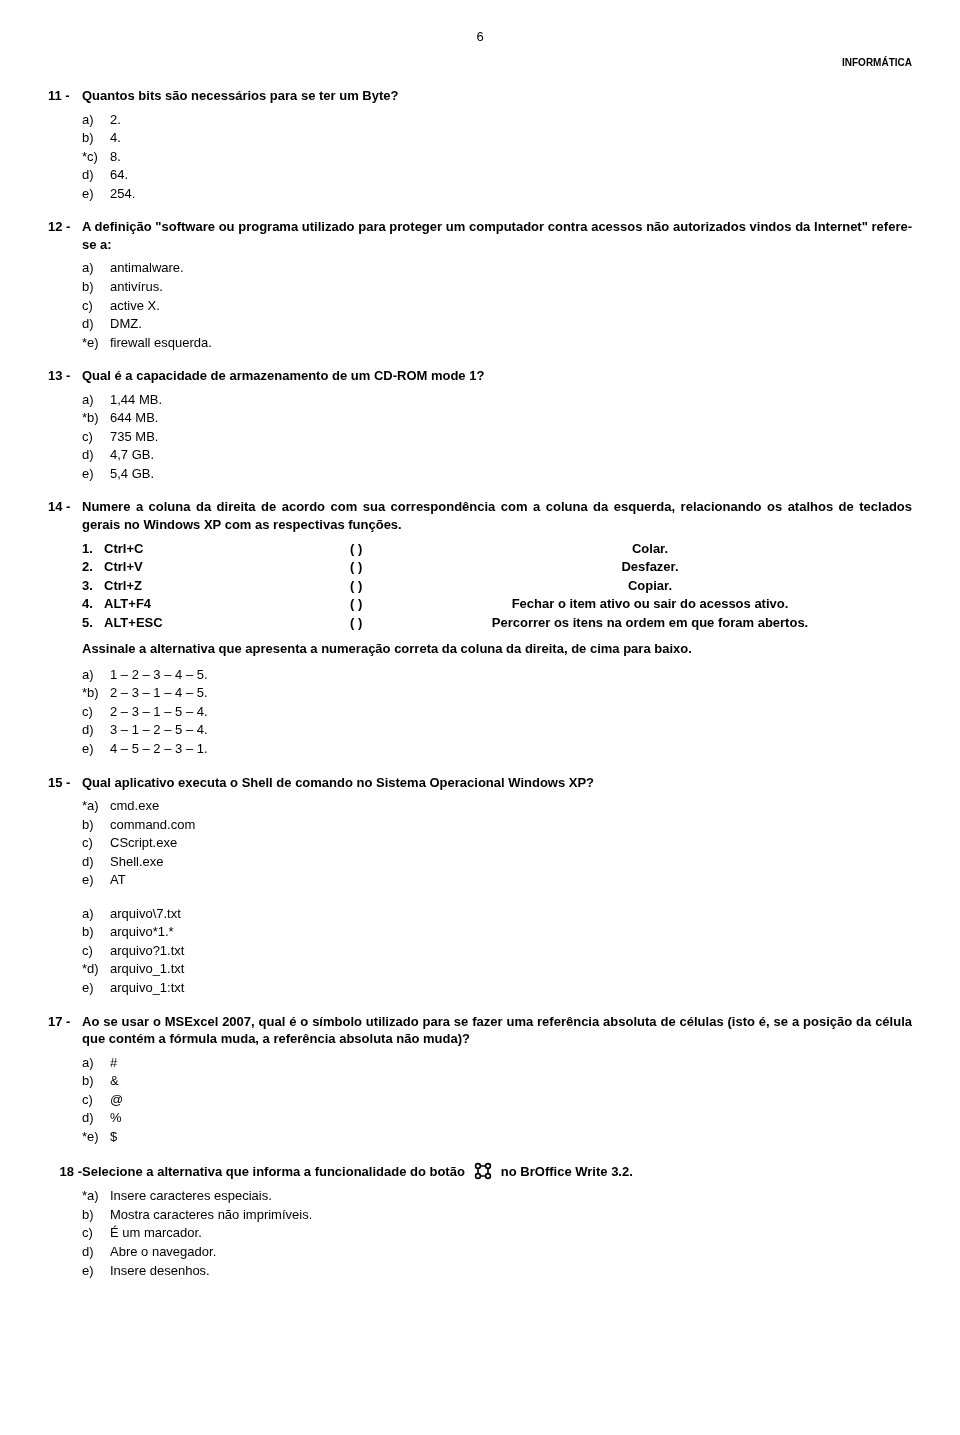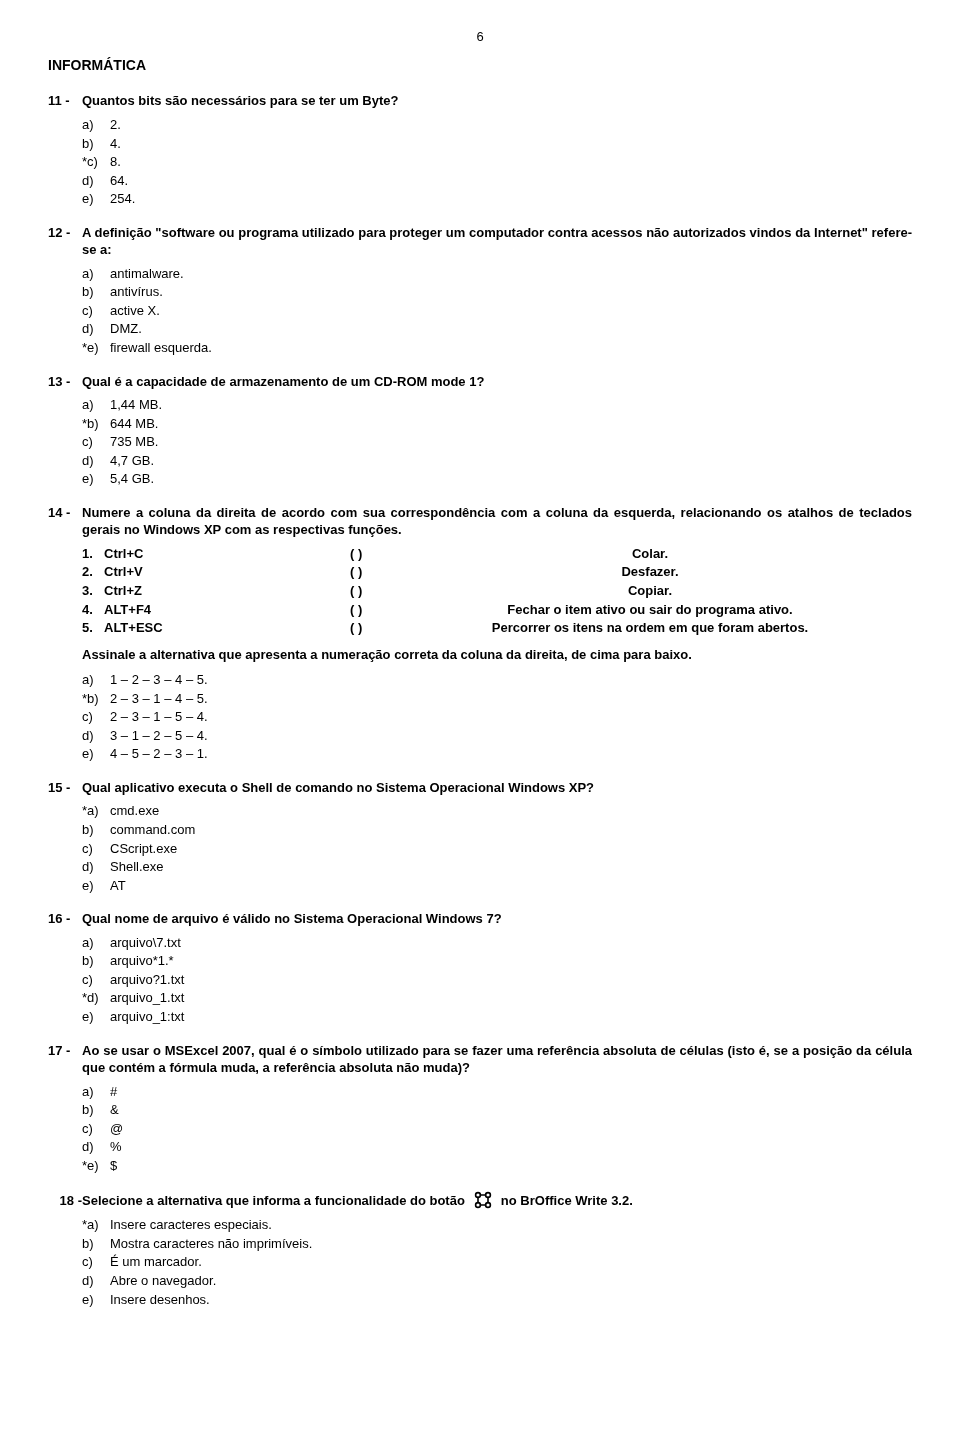--- a/index.html
+++ b/index.html
@@ -18,23 +18,23 @@
     box-sizing: border-box;
     padding: 28px 48px 28px 48px;
     position: relative;
   }
   .page-number {
     text-align: center;
     font-size: 13px;
     margin-bottom: 10px;
   }
   .section-title {
-    text-align: left;
+    text-align: right;
     font-weight: bold;
-    font-size: 14px;
+    font-size: 10px;
     margin: 4px 0 18px 0;
   }
   .question {
     margin-bottom: 16px;
   }
   .q-stem {
     display: flex;
     font-weight: bold;
     margin-bottom: 6px;
     text-align: justify;
@@ -238,21 +238,21 @@
         <div class="pair-row">
             <div class="pair-paren">(   )</div>
             <div class="pair-right">Desfazer.</div>
           </div>
         <div class="pair-row">
             <div class="pair-paren">(   )</div>
             <div class="pair-right">Copiar.</div>
           </div>
         <div class="pair-row">
             <div class="pair-paren">(   )</div>
-            <div class="pair-right">Fechar o item ativo ou sair do programa ativo.</div>
+            <div class="pair-right">Fechar o item ativo ou sair do acessos ativo.</div>
           </div>
         <div class="pair-row">
             <div class="pair-paren">(   )</div>
             <div class="pair-right">Percorrer os itens na ordem em que foram abertos.</div>
           </div>
       </div>
     </div>
     <div class="sub-instruction">Assinale a alternativa que apresenta a numeração correta da coluna da direita, de cima para baixo.</div>
     <div class="options">
       <div class="opt">
@@ -301,24 +301,20 @@
           <div class="opt-text">Shell.exe</div>
         </div>
       <div class="opt">
           <div class="opt-label">e)</div>
           <div class="opt-text">AT</div>
         </div>
     </div>
   </div>
 
   <div class="question">
-    <div class="q-stem">
-      <div class="q-num">16 -</div>
-      <div class="q-text">Qual nome de arquivo é válido no Sistema Operacional Windows 7?</div>
-    </div>
     <div class="options">
       <div class="opt">
           <div class="opt-label">a)</div>
           <div class="opt-text">arquivo\7.txt</div>
         </div>
       <div class="opt">
           <div class="opt-label">b)</div>
           <div class="opt-text">arquivo*1.*</div>
         </div>
       <div class="opt">

